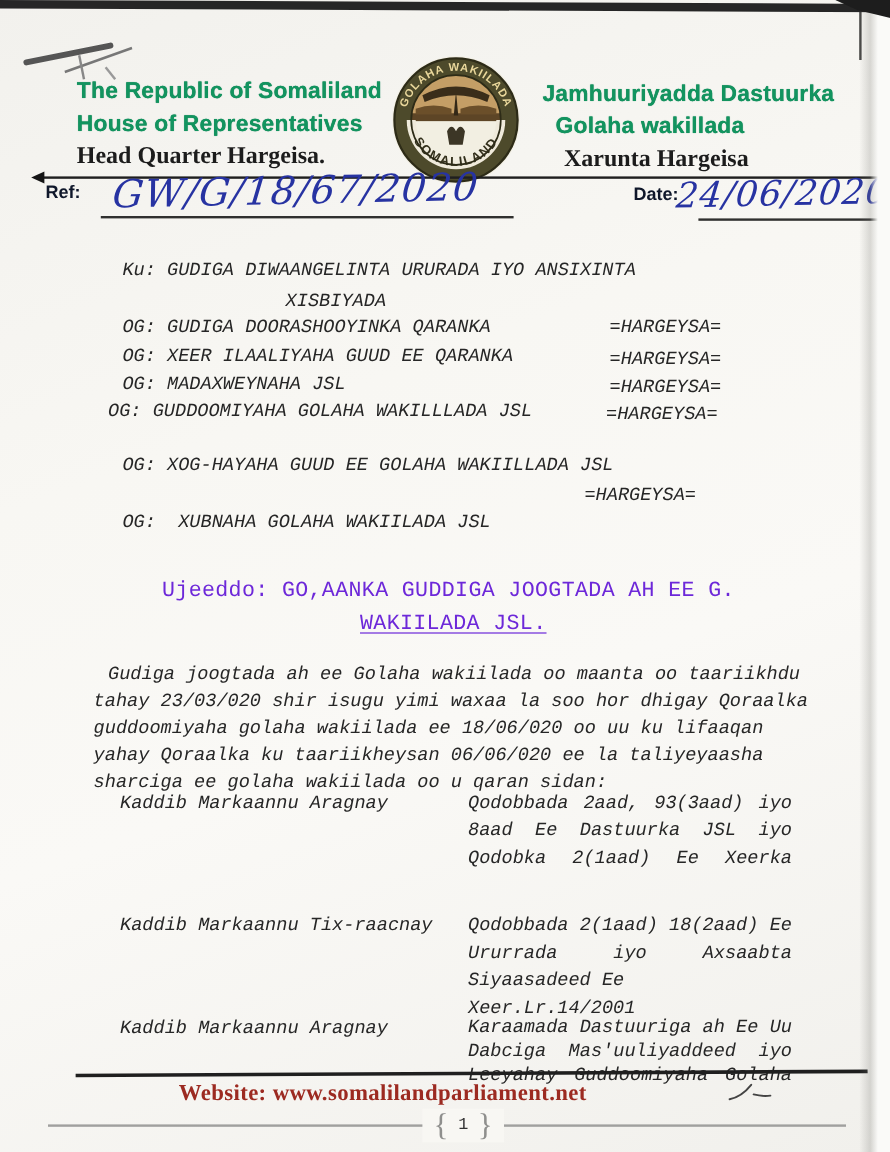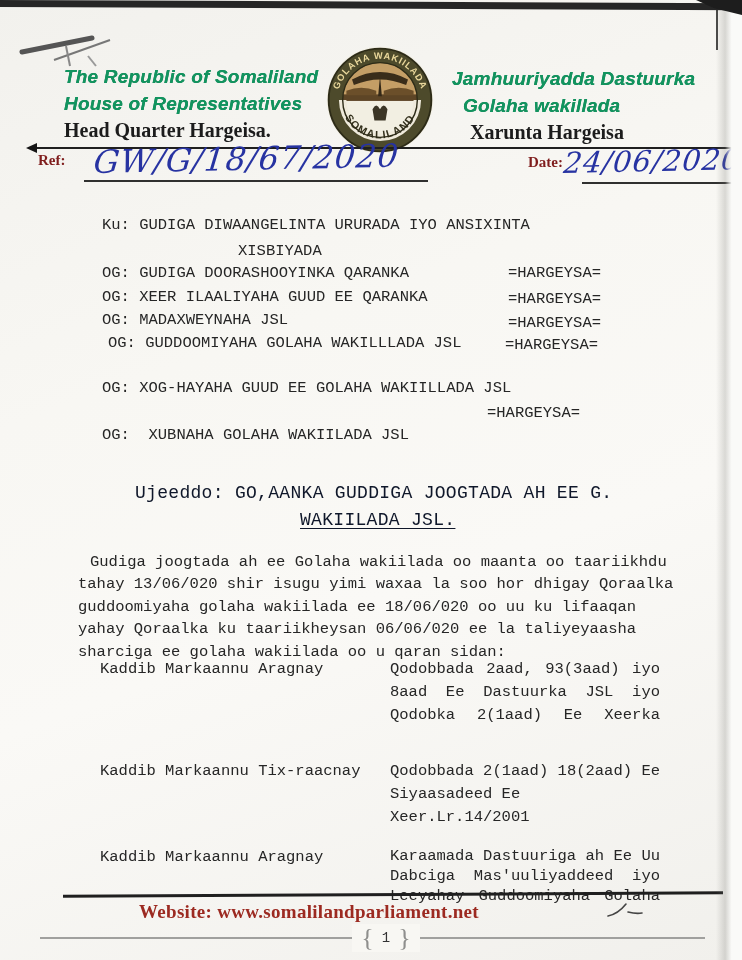--- a/index.html
+++ b/index.html
@@ -4,48 +4,47 @@
 <style>
   html,body{margin:0;padding:0;}
   body{
     width:742px;height:960px;position:relative;overflow:hidden;
     background:linear-gradient(160deg,#f2f1ed 0%,#f8f7f3 35%,#faf9f6 60%,#f1f0ec 100%);
     font-family:"Liberation Sans",sans-serif;
   }
   .abs{position:absolute;}
   .mono{
     font-family:"Liberation Mono","DejaVu Sans Mono",monospace;
-    font-size:15.5px;line-height:23px;color:#262626;white-space:pre;
+    font-size:15.5px;line-height:23px;color:#262626;white-space:pre;font-style:italic;
   }
   .just{white-space:normal;text-align:justify;text-align-last:justify;}
   .nojust{white-space:normal;text-align:left;text-align-last:left;}
   .green-head{
     font-family:"Liberation Sans",sans-serif;font-weight:bold;
     font-size:19px;color:#12945f;letter-spacing:.2px;
     text-shadow:0 0 .6px #0c7a4e;
-    font-style:italic;
   }
   .serif-head{
     font-family:"Liberation Serif","DejaVu Serif",serif;font-weight:bold;
     font-size:20px;color:#1c1c1c;
   }
   .small-green{
-    font-family:Liberation Serif, serif;font-weight:bold;
-    font-size:15px;color:#7f1d1d;text-align:center;
+    font-family:Liberation Sans, sans-serif;font-weight:bold;
+    font-size:15px;color:#0f172a;text-align:center;
   }
   .handwriting{
     font-family:"DejaVu Serif",serif;font-style:italic;color:#2733a2;
     transform:rotate(-1.2deg) skewX(-7deg);transform-origin:left bottom;
     letter-spacing:1px;
   }
   .hline{position:absolute;background:#1f1f1f;height:2px;}
   .underline-rule{position:absolute;height:2px;background:#30302f;}
   .subject{
     font-family:"Liberation Mono","DejaVu Sans Mono",monospace;
-    font-size:18px;color:#0f172a;white-space:pre;letter-spacing:.3px;
+    font-size:18px;color:#6d28d9;white-space:pre;letter-spacing:.3px;
   }
   .footer-site{
     font-family:"Liberation Serif","DejaVu Serif",serif;font-weight:bold;
     font-size:19px;color:#9c2a21;text-align:center;letter-spacing:.3px;
   }
   .pgnum-wrap{
     position:absolute;top:924px;left:352px;width:68px;height:28px;
     display:flex;align-items:center;justify-content:center;
     background:#f8f7f3;z-index:3;
   }
@@ -142,58 +141,59 @@
 
 <div class="abs mono" style="left:102px;top:262px">OG: GUDIGA DOORASHOOYINKA QARANKA</div>
 <div class="abs mono" style="left:508px;top:262px">=HARGEYSA=</div>
 
 <div class="abs mono" style="left:102px;top:286px">OG: XEER ILAALIYAHA GUUD EE QARANKA</div>
 <div class="abs mono" style="left:508px;top:288px">=HARGEYSA=</div>
 
 <div class="abs mono" style="left:102px;top:309px">OG: MADAXWEYNAHA JSL</div>
 <div class="abs mono" style="left:508px;top:312px">=HARGEYSA=</div>
 
-<div class="abs mono" style="left:108px;top:332px">OG: GUDDOOMIYAHA GOLAHA WAKILLLADA JSL</div>
+<div class="abs mono" style="left:90px;top:332px">OG: GUDDOOMIYAHA GOLAHA WAKILLLADA JSL</div>
 <div class="abs mono" style="left:505px;top:334px">=HARGEYSA=</div>
 
 <div class="abs mono" style="left:102px;top:377px">OG: XOG-HAYAHA GUUD EE GOLAHA WAKIILLADA JSL</div>
 <div class="abs mono" style="left:487px;top:402px">=HARGEYSA=</div>
 <div class="abs mono" style="left:102px;top:424px">OG:  XUBNAHA GOLAHA WAKIILADA JSL</div>
 
 <div class="abs subject" style="left:135px;top:483px">Ujeeddo: GO,AANKA GUDDIGA JOOGTADA AH EE G.</div>
 <div class="abs subject" style="left:300px;top:510px;text-decoration:underline;text-underline-offset:3px">WAKIILADA JSL.</div>
 
 <div class="abs mono" style="left:90px;top:551px">Gudiga joogtada ah ee Golaha wakiilada oo maanta oo taariikhdu</div>
-<div class="abs mono" style="left:78px;top:573px">tahay 13/06/020 shir isugu yimi waxaa la soo hor dhigay Qoraalka</div>
+<div class="abs mono" style="left:78px;top:573px">tahay 23/03/020 shir isugu yimi waxaa la soo hor dhigay Qoraalka</div>
 <div class="abs mono" style="left:78px;top:596px">guddoomiyaha golaha wakiilada ee 18/06/020 oo uu ku lifaaqan</div>
 <div class="abs mono" style="left:78px;top:618px">yahay Qoraalka ku taariikheysan 06/06/020 ee la taliyeyaasha</div>
 <div class="abs mono" style="left:78px;top:641px">sharciga ee golaha wakiilada oo u qaran sidan:</div>
 
 <div class="abs mono" style="left:100px;top:658px">Kaddib Markaannu Aragnay</div>
 <div class="abs" style="left:390px;top:658px;width:270px">
   <div class="mono just">Qodobbada 2aad, 93(3aad) iyo</div>
   <div class="mono just">8aad Ee Dastuurka JSL iyo</div>
   <div class="mono just">Qodobka 2(1aad) Ee Xeerka</div>
 </div>
 
 <div class="abs mono" style="left:100px;top:760px">Kaddib Markaannu Tix-raacnay</div>
 <div class="abs" style="left:390px;top:760px;width:270px">
   <div class="mono just">Qodobbada 2(1aad) 18(2aad) Ee</div>
+  <div class="mono just">Ururrada iyo Axsaabta</div>
   <div class="mono nojust">Siyaasadeed Ee Xeer.Lr.14/2001</div>
 </div>
 
 <div class="abs mono" style="left:100px;top:846px">Kaddib Markaannu Aragnay</div>
 <div class="abs" style="left:390px;top:846px;width:270px">
   <div class="mono just" style="line-height:20px">Karaamada Dastuuriga ah Ee Uu</div>
   <div class="mono just" style="line-height:20px">Dabciga Mas'uuliyaddeed iyo</div>
   <div class="mono just" style="line-height:20px">Leeyahay Guddoomiyaha Golaha</div>
 </div>
 
 <div class="hline" style="left:63px;top:893px;width:660px;height:2.5px;transform:rotate(-0.3deg)"></div>
-<div class="abs footer-site" style="left:8px;top:901px;width:602px">Website: www.somalilandparliament.net</div>
+<div class="abs footer-site" style="left:18px;top:901px;width:602px">Website: www.somalilandparliament.net</div>
 <svg class="abs" style="left:604px;top:898px" width="40" height="22">
   <path d="M 4,18 Q 14,16 22,6 M 24,14 Q 32,16 38,15" stroke="#444" stroke-width="1.6" fill="none" stroke-linecap="round"></path>
 </svg>
 <div class="abs" style="left:40px;top:937px;width:665px;height:2px;background:#a0a09e"></div>
 <div class="pgnum-wrap">
   <span class="bracket">{</span>
   <span class="pgnum">1</span>
   <span class="bracket">}</span>
 </div>
 

